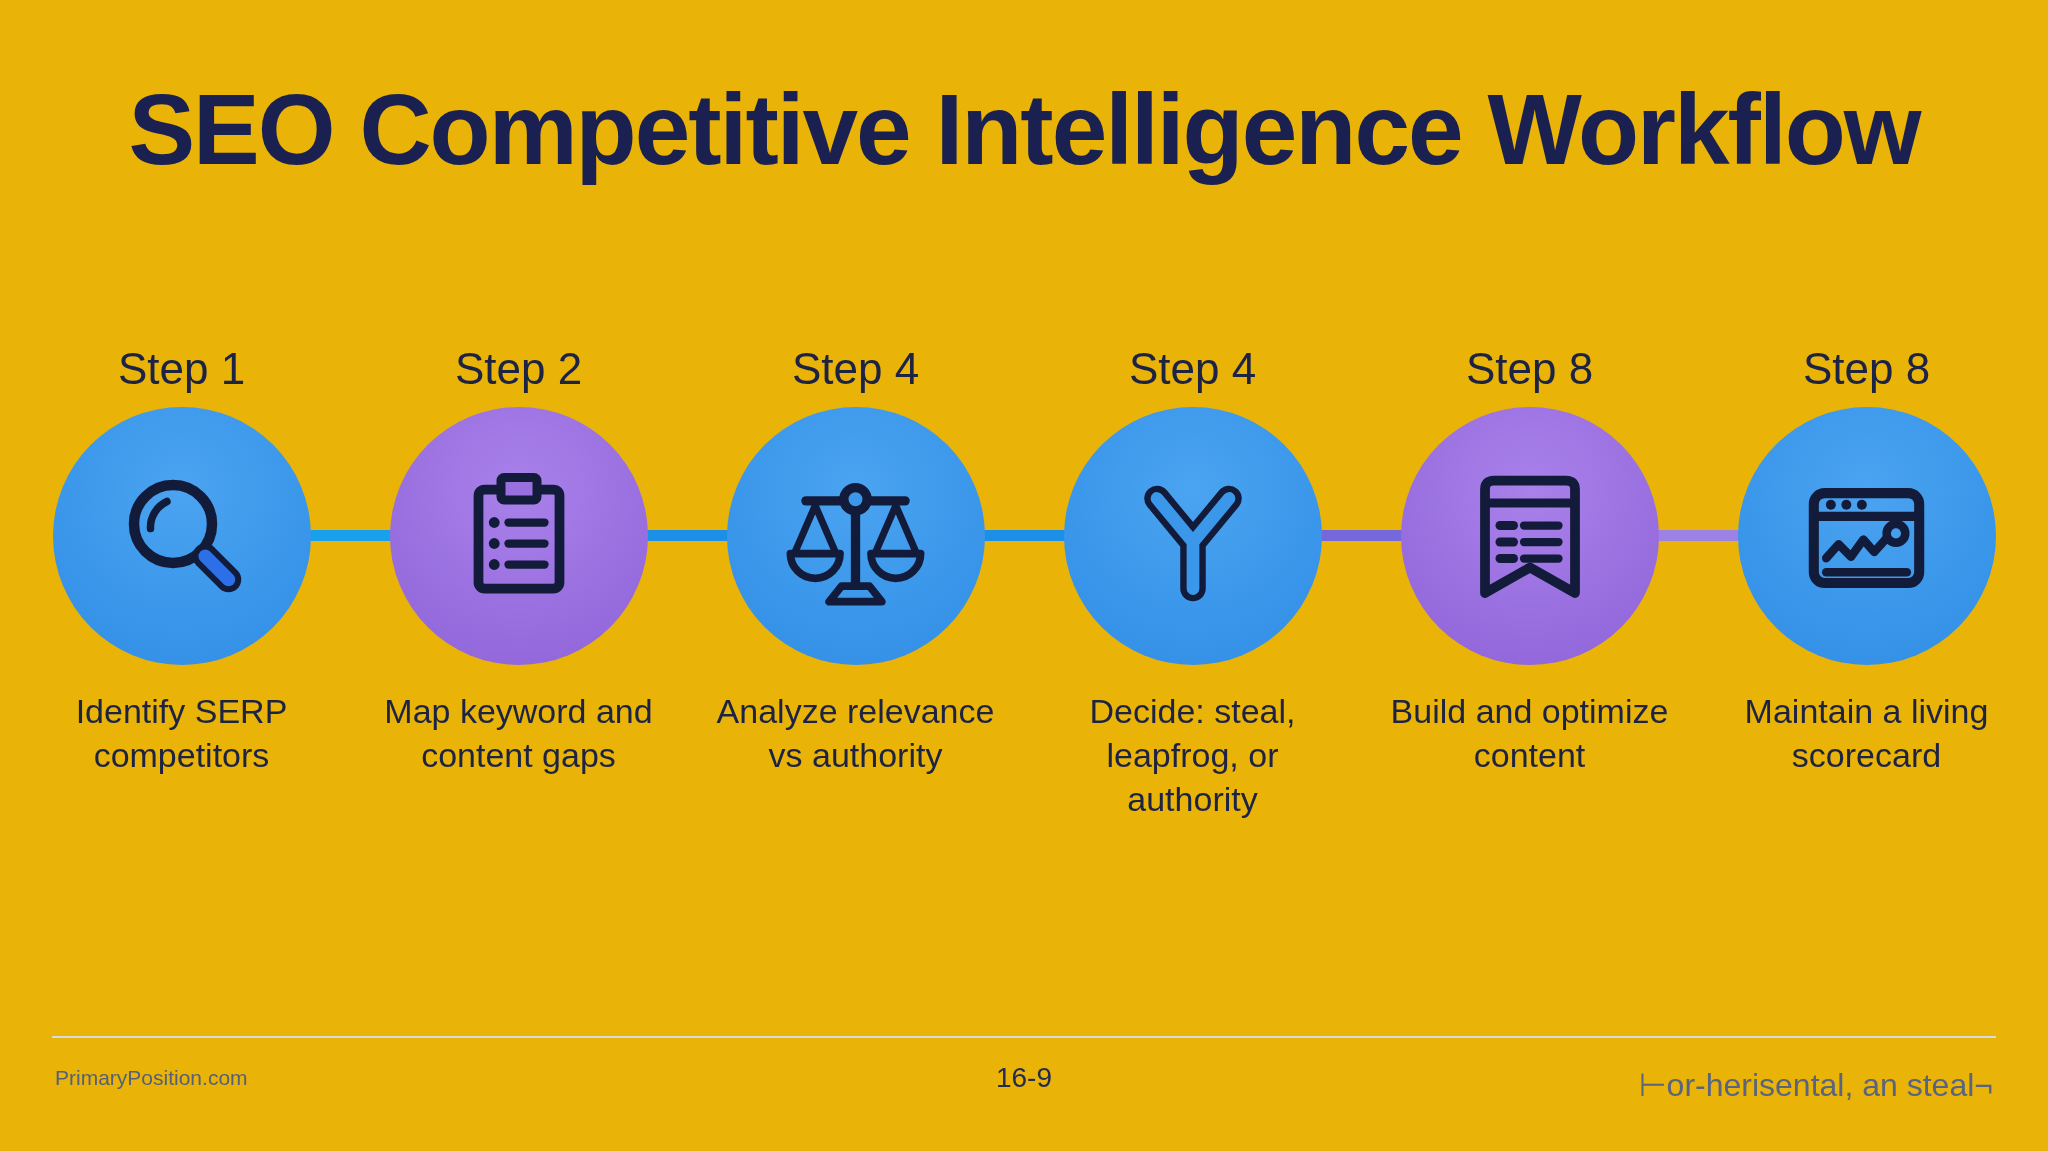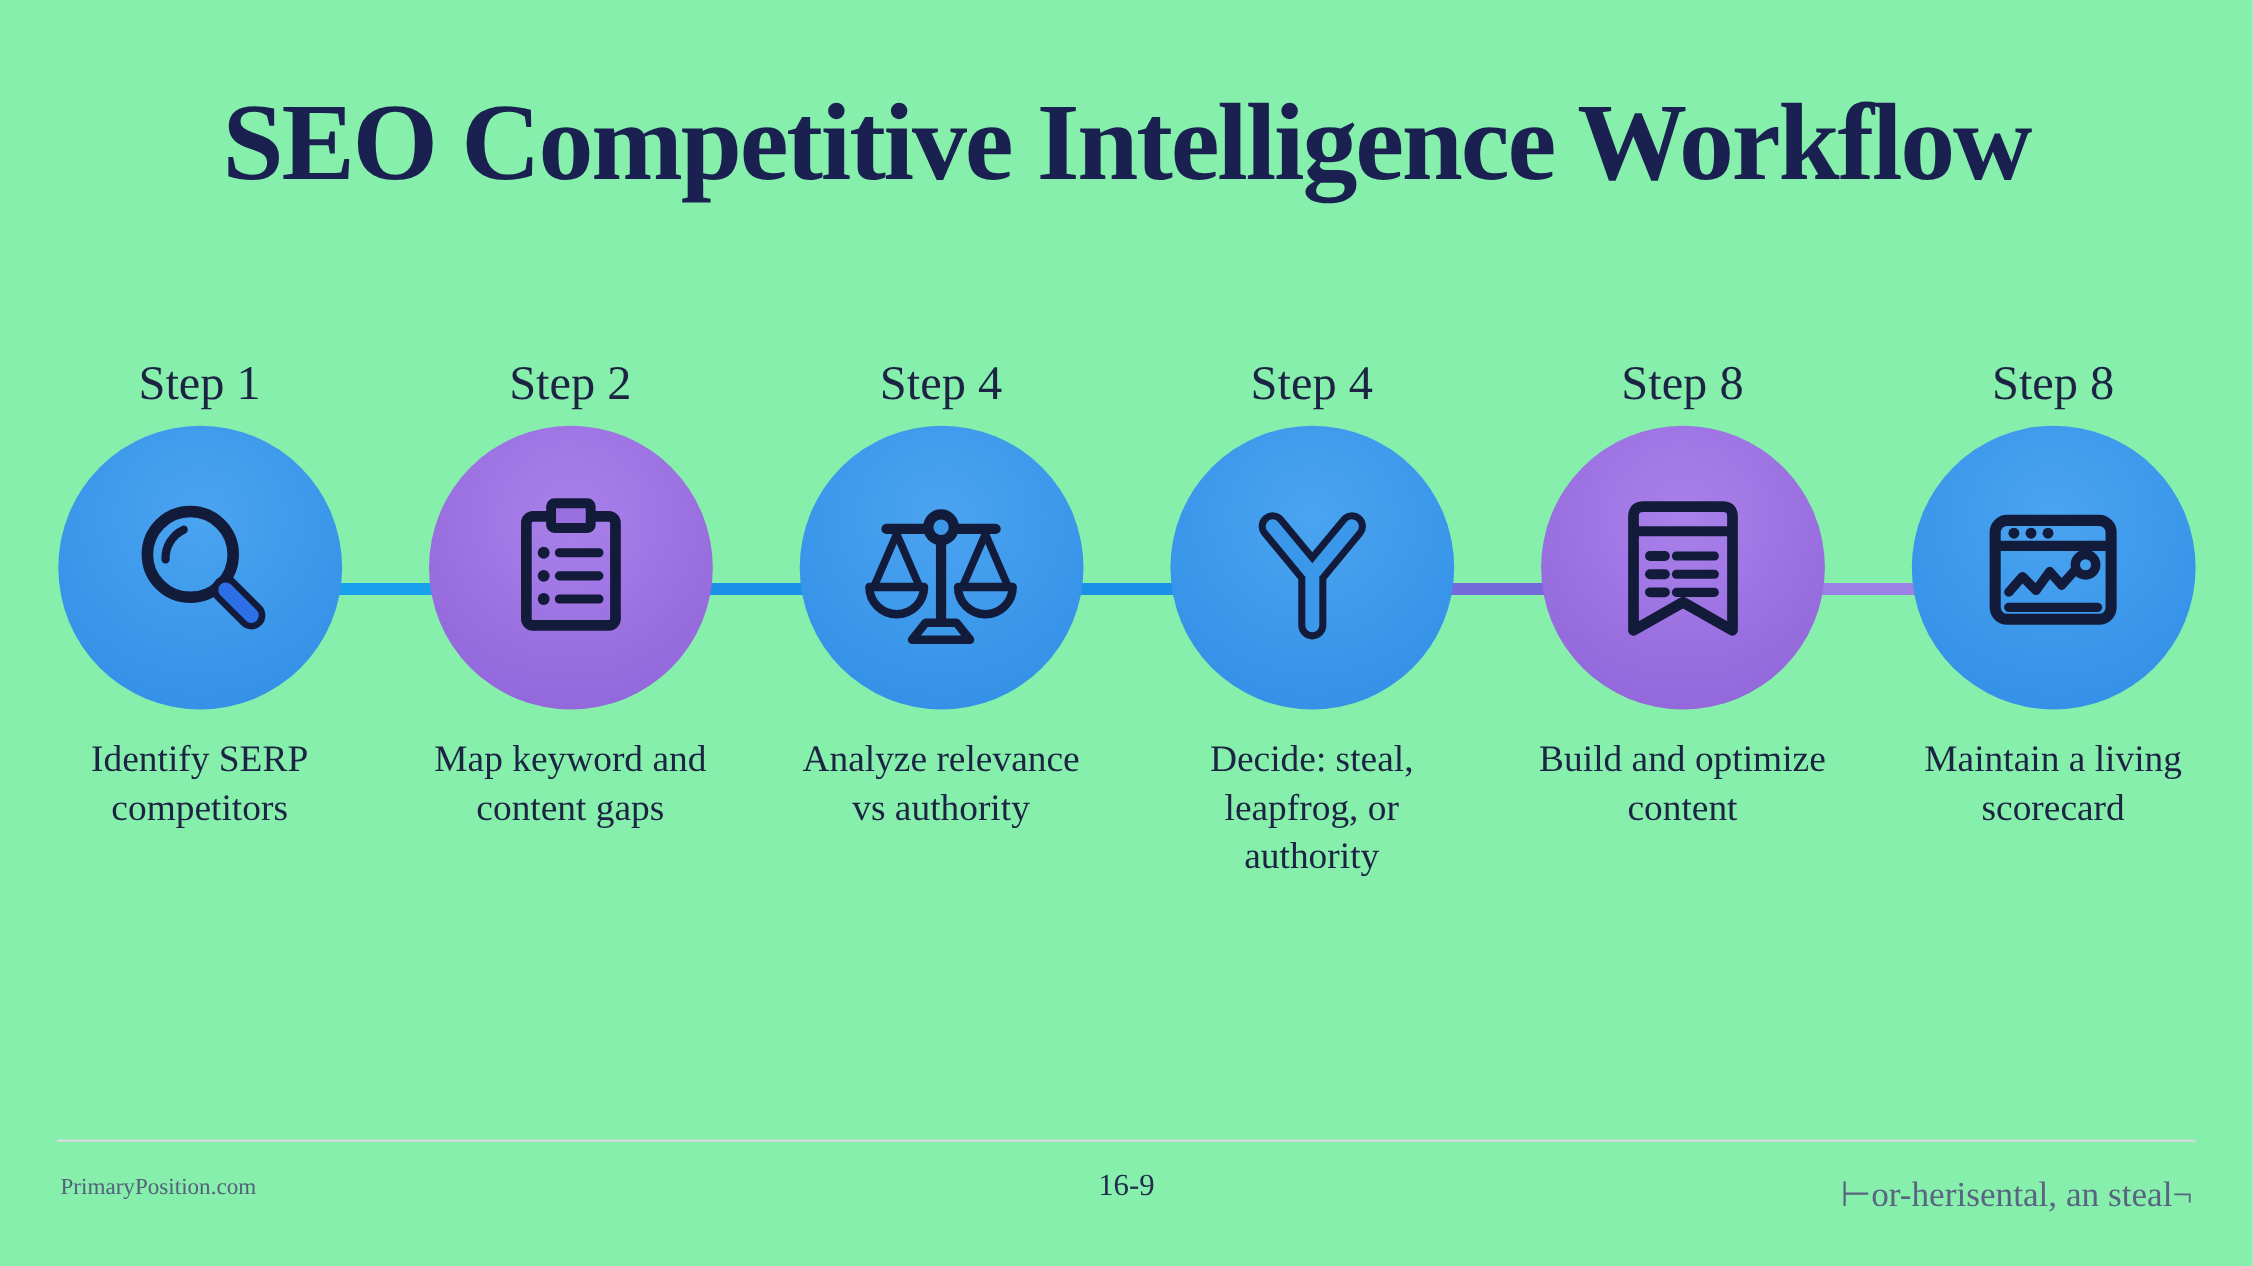--- a/index.html
+++ b/index.html
@@ -1,41 +1,41 @@
 <!DOCTYPE html>
 <html><head>
 <meta charset="utf-8">
 <style>
   html,body{margin:0;padding:0;background:#e9eaee;}
   .canvas{
     position:relative;
     width:2048px;height:1151px;
-    background:#86efac;
-    font-family:Liberation Serif, serif;
+    background:#eab308;
+    font-family:Liberation Sans, sans-serif;
     overflow:hidden;
   }
   
   .title{
     position:absolute;top:72px;left:0;width:100%;
     text-align:center;
     font-size:100px;font-weight:700;letter-spacing:-2px;
     color:#1a2150;
   }
   
   .conn{
     position:absolute;top:530px;height:11px;border-radius:6px;z-index:0;
   }
   .conn-1{left:181px;width:338px;background:#18a0ec;}
   .conn-2{left:518px;width:338px;background:#1b90e6;}
   .conn-3{left:855px;width:338px;background:#1b90e6;}
   .conn-4{left:1192px;width:338px;background:#7468da;}
   .conn-5{left:1529px;width:338px;background:#9c82e4;}
   
   .steps{
-    position:absolute;top:323px;left:0;width:100%;
+    position:absolute;top:343px;left:0;width:100%;
     display:flex;justify-content:center;
   }
   .step{
     width:337px;
     display:flex;flex-direction:column;align-items:center;
   }
   .step-label{
     height:52px;line-height:52px;margin-bottom:12px;
     font-size:44px;font-weight:500;color:#1c2343;
   }

